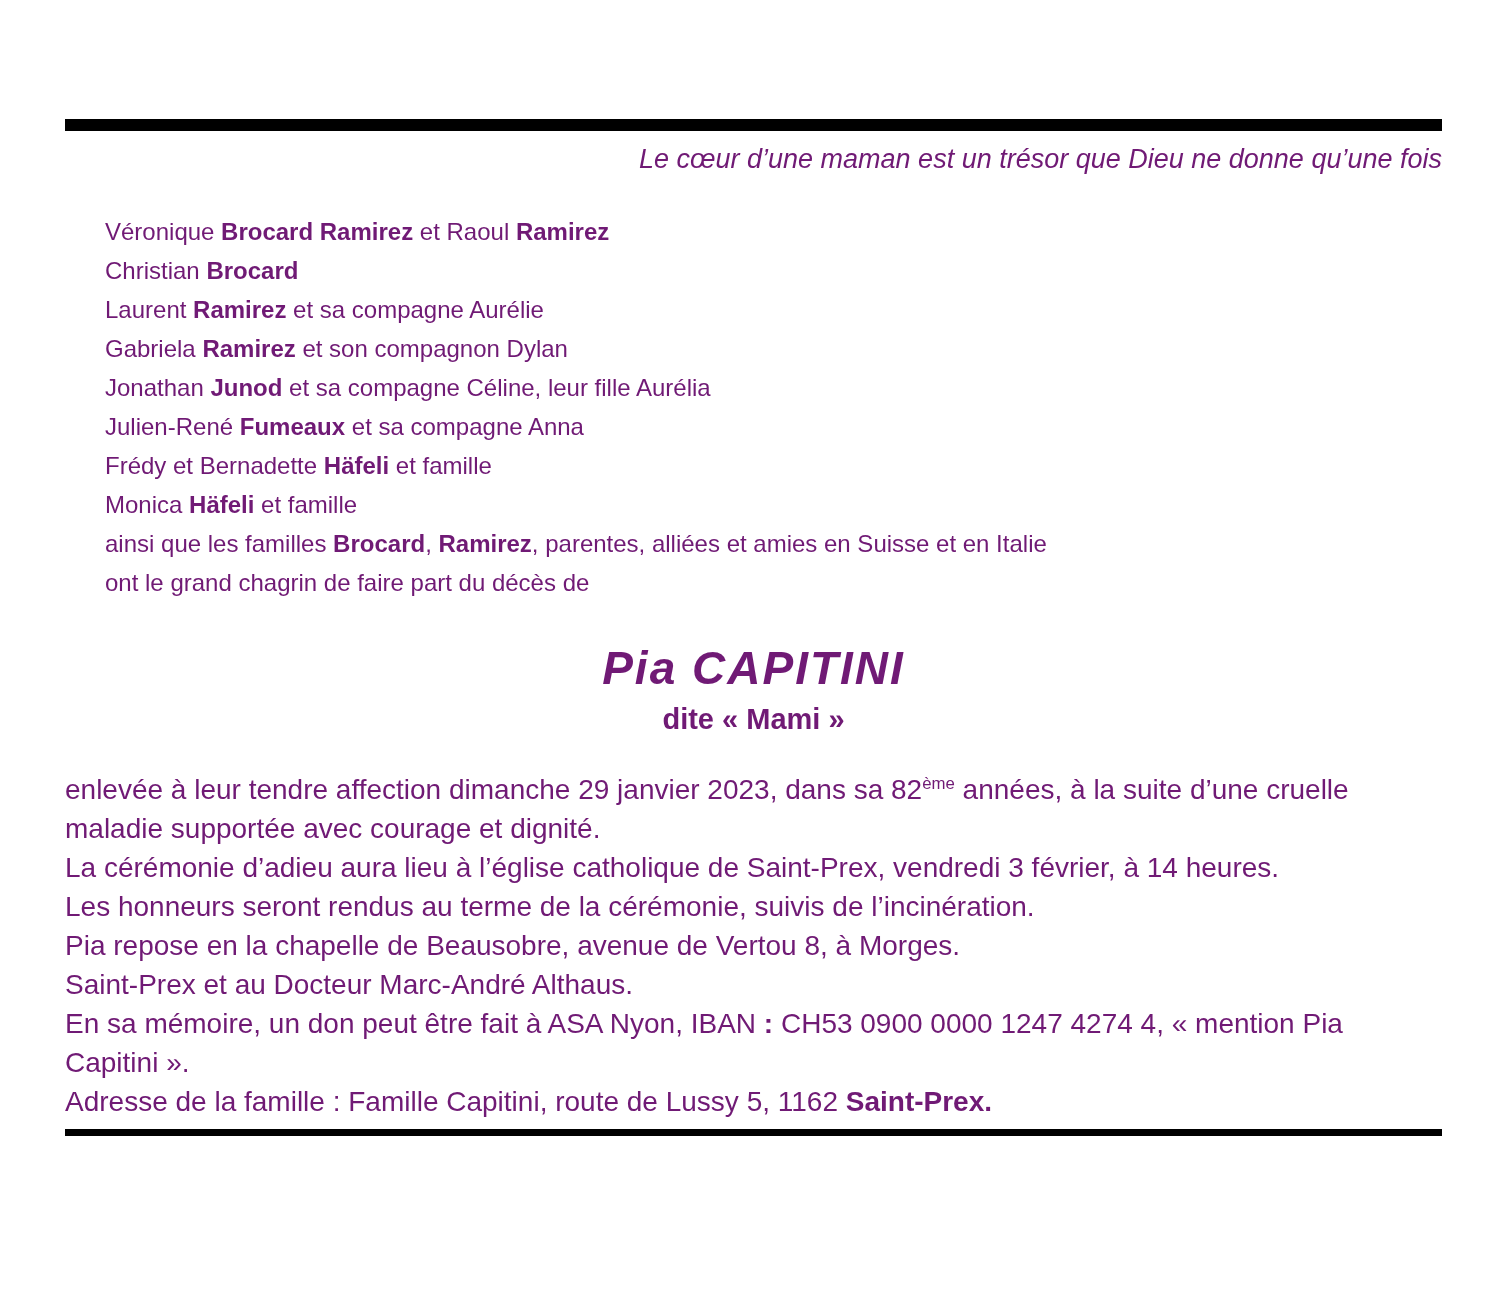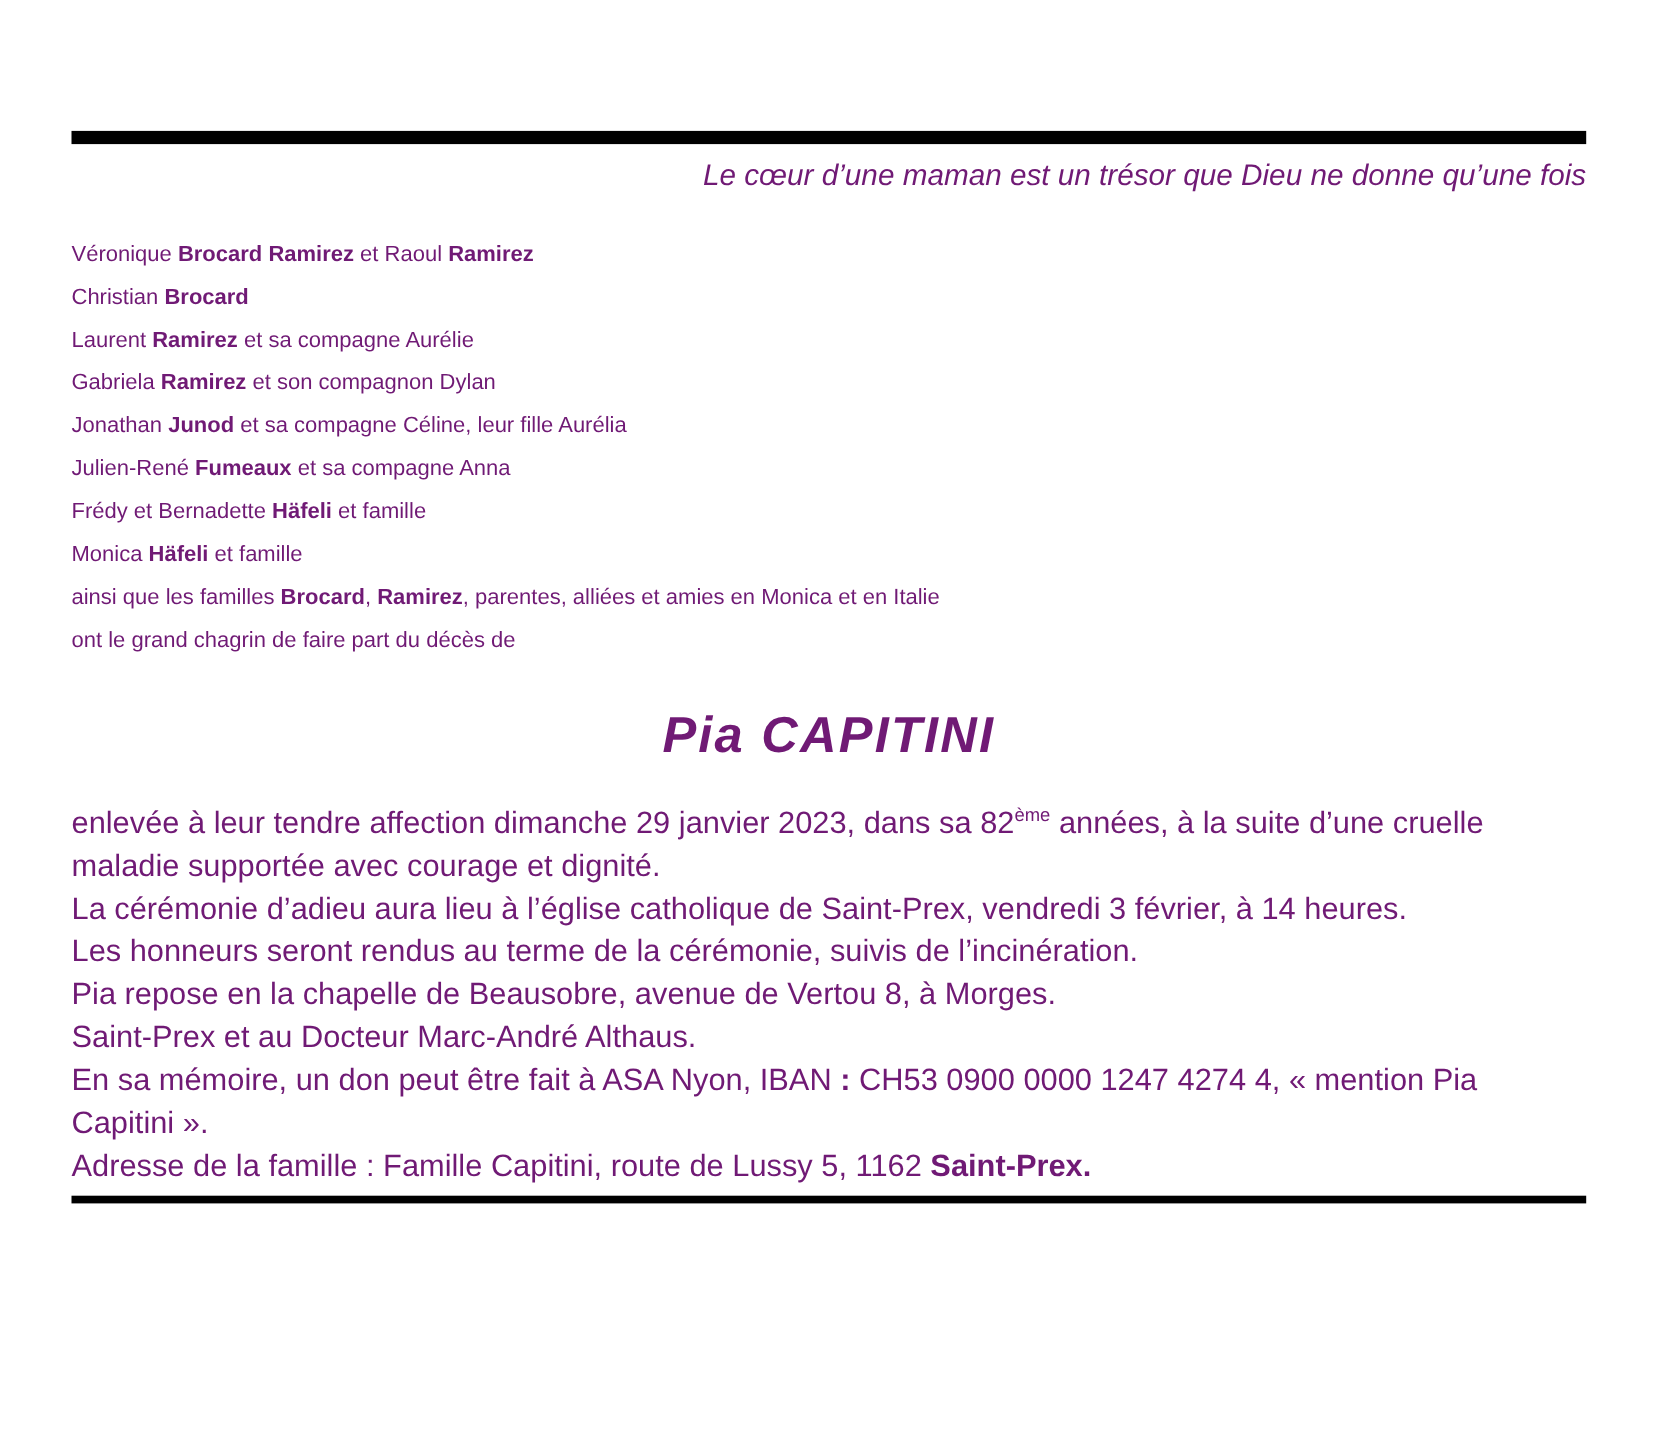--- a/index.html
+++ b/index.html
@@ -25,22 +25,23 @@
   .epigraph {
     margin-top: 9px;
     text-align: right;
     font-style: italic;
     font-size: 27px;
     line-height: 39px;
     white-space: nowrap;
   }
   .family {
     margin-top: 33px;
-    font-size: 20px;
+    font-size: 24px;
     line-height: 39px;
+    margin-left: 40px;
   }
   .deceased-name {
     margin-top: 40px;
     text-align: center;
     font-size: 46px;
     font-weight: 700;
     letter-spacing: 2px;
     line-height: 52px;
     font-style: italic;
   }
@@ -81,26 +82,27 @@
 
     <div class="family">
         <div class="line"><span>Véronique </span><span class="b">Brocard Ramirez</span><span> et Raoul </span><span class="b">Ramirez</span></div>
         <div class="line"><span>Christian </span><span class="b">Brocard</span></div>
         <div class="line"><span>Laurent </span><span class="b">Ramirez</span><span> et sa compagne Aurélie</span></div>
         <div class="line"><span>Gabriela </span><span class="b">Ramirez</span><span> et son compagnon Dylan</span></div>
         <div class="line"><span>Jonathan </span><span class="b">Junod</span><span> et sa compagne Céline, leur fille Aurélia</span></div>
         <div class="line"><span>Julien-René </span><span class="b">Fumeaux</span><span> et sa compagne Anna</span></div>
         <div class="line"><span>Frédy et Bernadette </span><span class="b">Häfeli</span><span> et famille</span></div>
         <div class="line"><span>Monica </span><span class="b">Häfeli</span><span> et famille</span></div>
-        <div class="line"><span>ainsi que les familles </span><span class="b">Brocard</span><span>, </span><span class="b">Ramirez</span><span>, parentes, alliées et amies en Monica et en Italie</span></div>
+        <div class="line"><span>ainsi que les familles </span><span class="b">Brocard</span><span>, </span><span class="b">Ramirez</span><span>, parentes, alliées et amies en Suisse et en Italie</span></div>
         <div class="line"><span>ont le grand chagrin de faire part du décès de</span></div>
       </div>
 
     <div class="deceased-name">Pia CAPITINI</div>
 
+    <div class="alias">dite « Mami »</div>
 
     <div class="body-text">
         <div class="line"><span>enlevée à leur tendre affection dimanche 29 janvier 2023, dans sa 82</span><sup>ème</sup><span> années, à la suite d’une cruelle</span></div>
         <div class="line"><span>maladie supportée avec courage et dignité.</span></div>
         <div class="line"><span>La cérémonie d’adieu aura lieu à l’église catholique de Saint-Prex, vendredi 3 février, à 14 heures.</span></div>
         <div class="line"><span>Les honneurs seront rendus au terme de la cérémonie, suivis de l’incinération.</span></div>
         <div class="line"><span>Pia repose en la chapelle de Beausobre, avenue de Vertou 8, à Morges.</span></div>
         <div class="line"><span>Saint-Prex et au Docteur Marc-André Althaus.</span></div>
         <div class="line"><span>En sa mémoire, un don peut être fait à ASA Nyon, IBAN </span><span class="b">:</span><span> CH53 0900 0000 1247 4274 4, « mention Pia</span></div>
         <div class="line"><span>Capitini ».</span></div>

